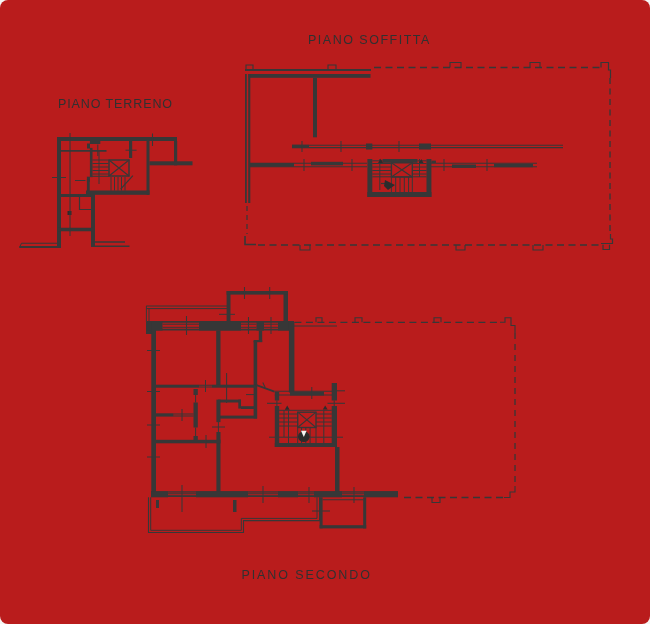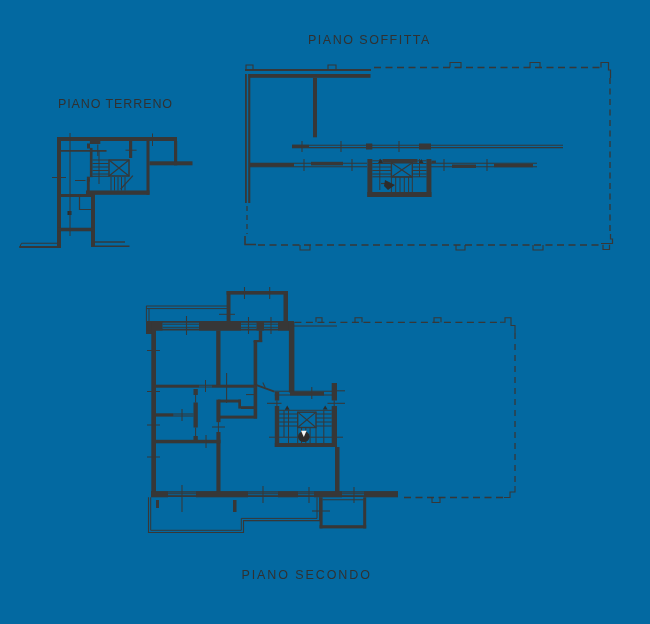--- a/index.html
+++ b/index.html
@@ -1,16 +1,16 @@
 <!DOCTYPE html>
 <html><head>
 <meta charset="utf-8">
 <style>
 html,body{margin:0;padding:0;background:#f6f6f4;}
-#page{position:relative;width:650px;height:624px;background:#0369a1;overflow:hidden;font-family:"Liberation Sans",sans-serif;}
+#page{position:relative;width:650px;height:624px;background:#b91c1c;overflow:hidden;font-family:"Liberation Sans",sans-serif;border-radius:8px;}
 .lbl{fill:#313131;font-size:12.5px;font-family:"Liberation Sans",sans-serif;}
 </style>
 </head>
 <body>
 <div id="page">
 <svg width="650" height="624" viewBox="0 0 650 624">
 <g stroke="#373737" fill="none" stroke-linecap="butt">
 
 <text class="lbl" x="308" y="44" stroke="none" letter-spacing="1.5">PIANO  SOFFITTA</text>
 

